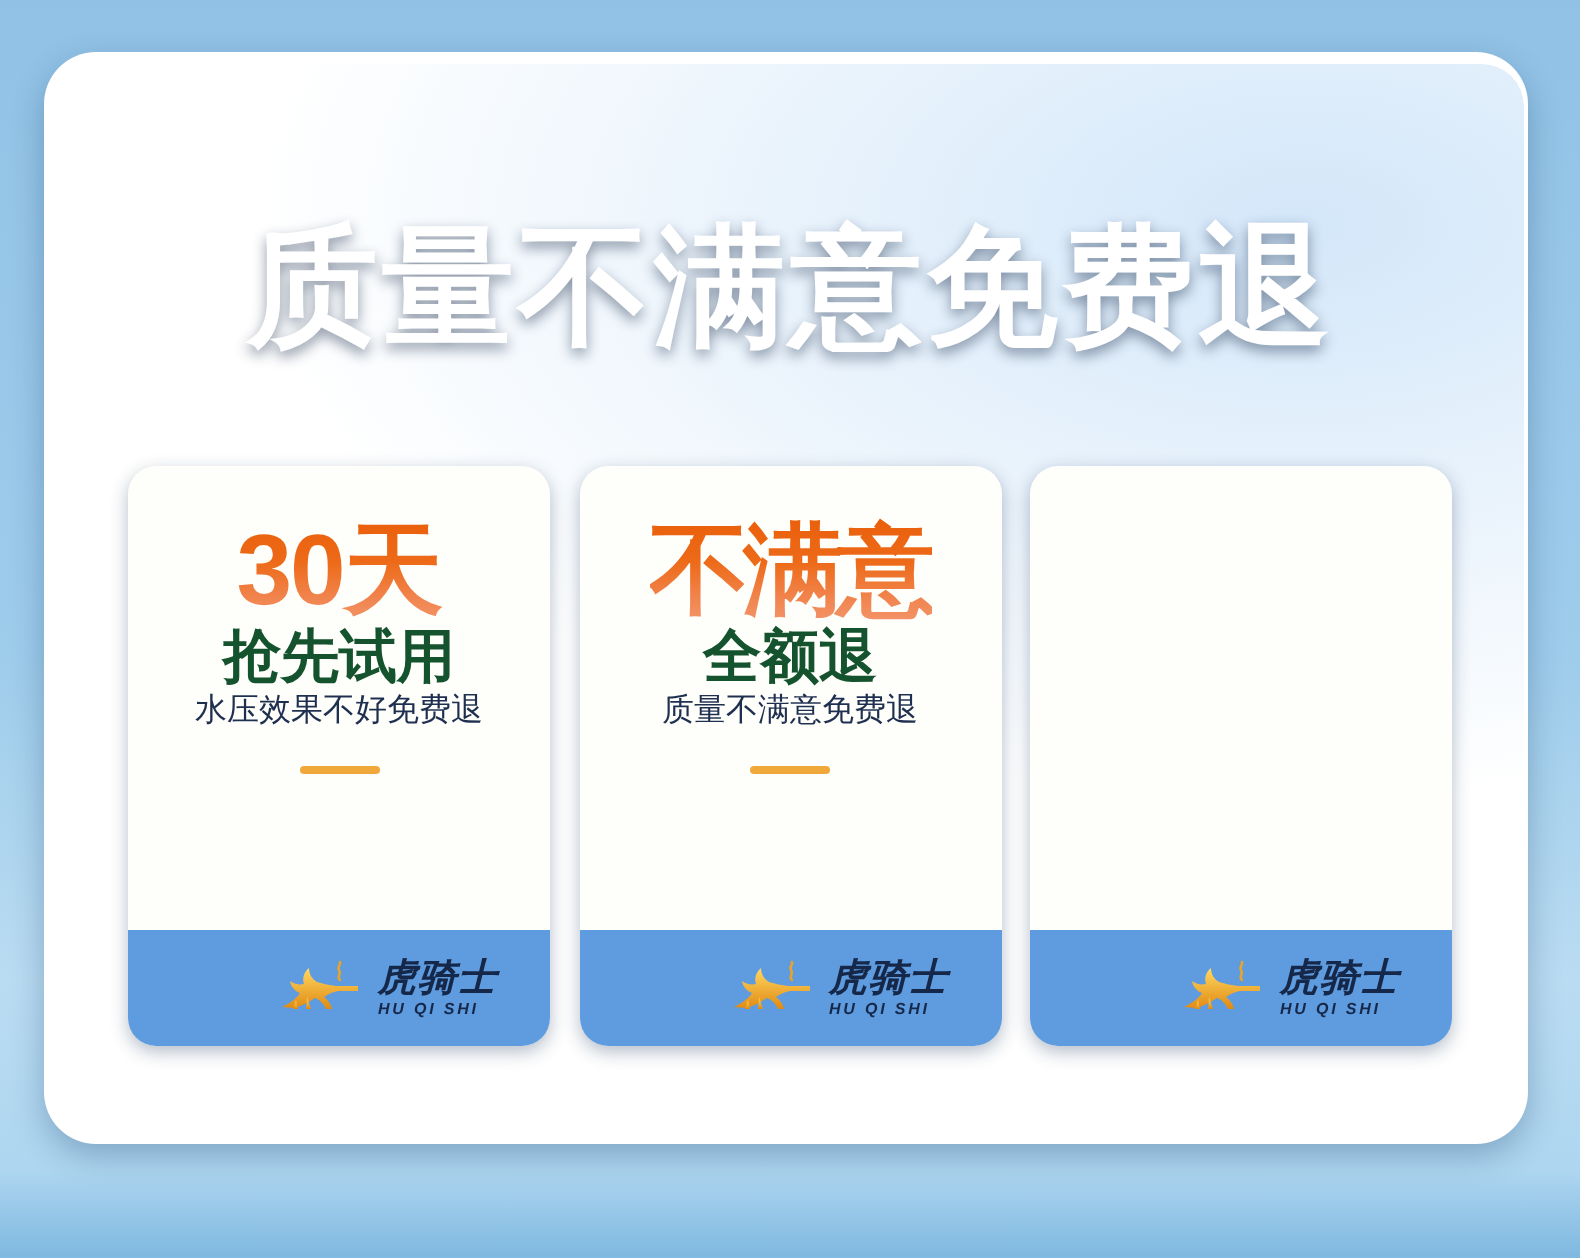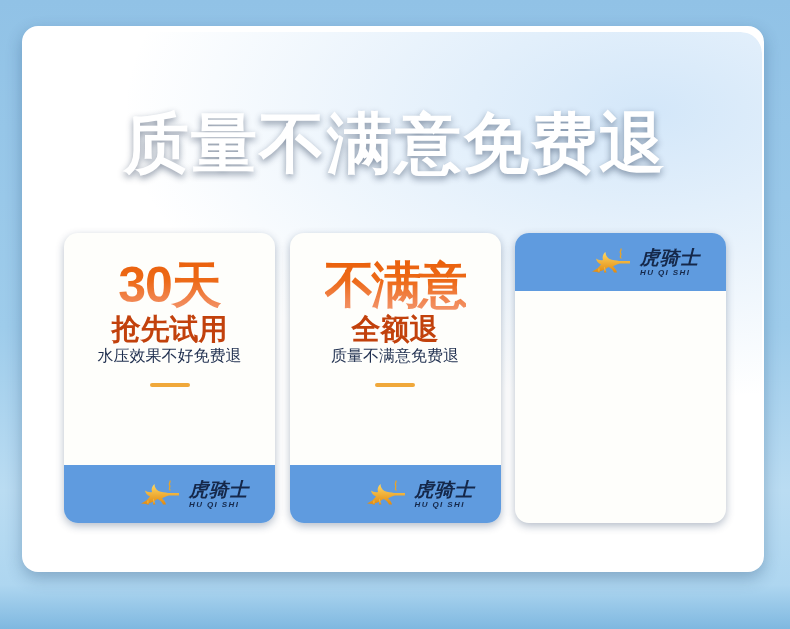--- a/index.html
+++ b/index.html
@@ -10,21 +10,21 @@
     background:#9CC8E8;
   }
   #stage{
     position:relative;width:790px;height:629px;
     background:linear-gradient(180deg,#91C2E6 0%,#9ECCEB 52%,#BADCF2 78%,#AED6F0 93%,#7FB8E0 100%);
   }
 
   
   #panel-frame{
     position:absolute;left:22px;top:26px;width:742px;height:546px;
-    border-radius:16px;background:#FFFFFF;
+    border-radius:26px;background:#FFFFFF;
     box-shadow:0 6px 16px rgba(20,55,100,.30);
   }
   #panel{
     position:absolute;left:6px;top:6px;width:734px;height:534px;
     border-radius:21px;
     background:linear-gradient(100deg,#1C3F73 0%,#204madeup 0%,#1E4375 22%,#27538F 55%,#3272BE 84%,#3D7ECB 100%);
     overflow:hidden;
   }
   #panel::after{
     content:"";position:absolute;inset:0;border-radius:21px;
@@ -45,35 +45,36 @@
   
   #cards{
     position:absolute;left:36px;top:201px;width:662px;height:290px;
     display:flex;justify-content:space-between;z-index:2;
   }
   .card{
     width:211px;height:290px;border-radius:14px;
     background:#FEFEFB;overflow:hidden;
     display:flex;flex-direction:column;
     box-shadow:0 3px 9px rgba(10,35,75,.30);
+    justify-content:flex-end;
   }
   .card-body{
     flex:1;display:flex;flex-direction:column;align-items:center;
     padding-top:26px;box-sizing:border-box;
   }
   .card-title{
     font-size:50px;font-weight:bold;line-height:1.04;letter-spacing:-1px;
     background:linear-gradient(180deg,#EA5F0B 0%,#ED6A18 42%,#F1854F 78%,#F39469 100%);
     -webkit-background-clip:text;background-clip:text;
     -webkit-text-fill-color:transparent;color:#EE6A1A;
     white-space:nowrap;
   }
   .card-title.narrow{letter-spacing:-3px;}
   .card-sub{
-    margin-top:2px;color:#c2410c;font-weight:bold;
+    margin-top:2px;color:#14532d;font-weight:bold;
     font-size:29px;line-height:1.15;white-space:nowrap;
   }
   .card-sub.small{font-size:26px;}
   .card-desc{
     color:#1F2F4F;font-size:16px;line-height:1.2;
     white-space:nowrap;
   }
   .card-rule{
     margin-top:17px;width:40px;height:4px;border-radius:2px;
     background:#F0A83A;

